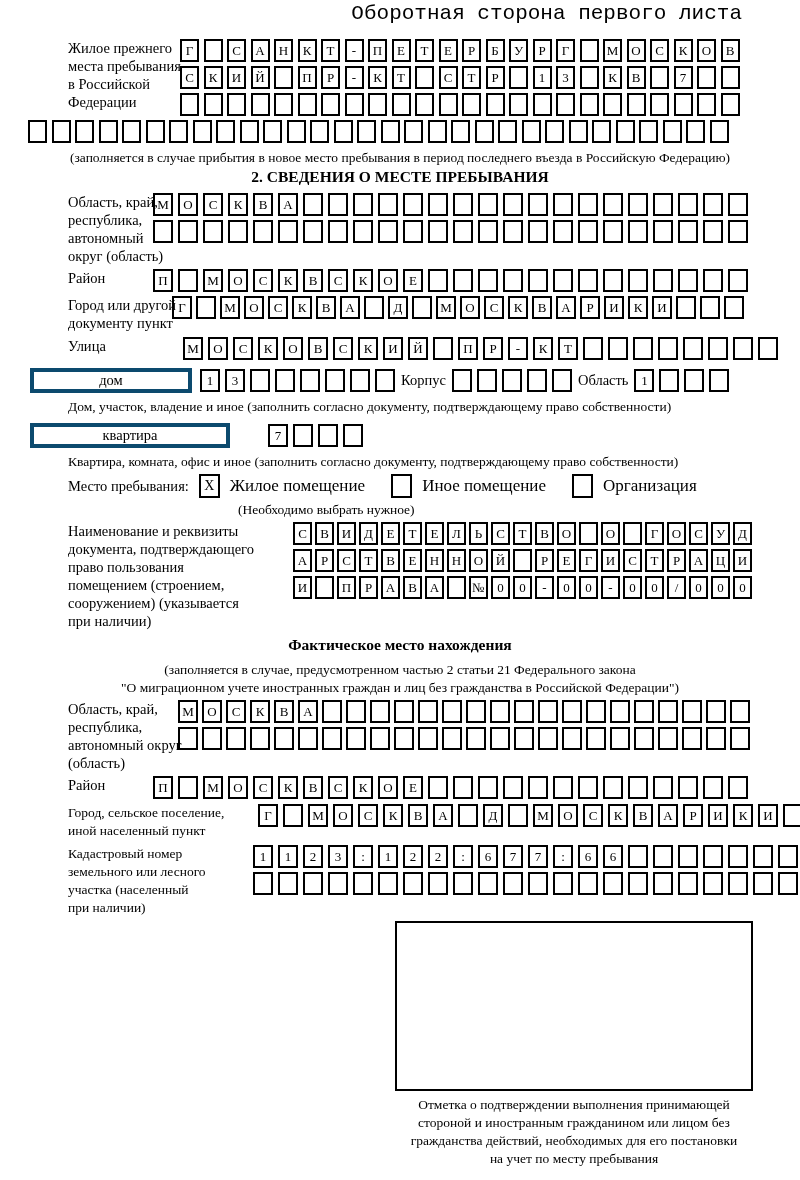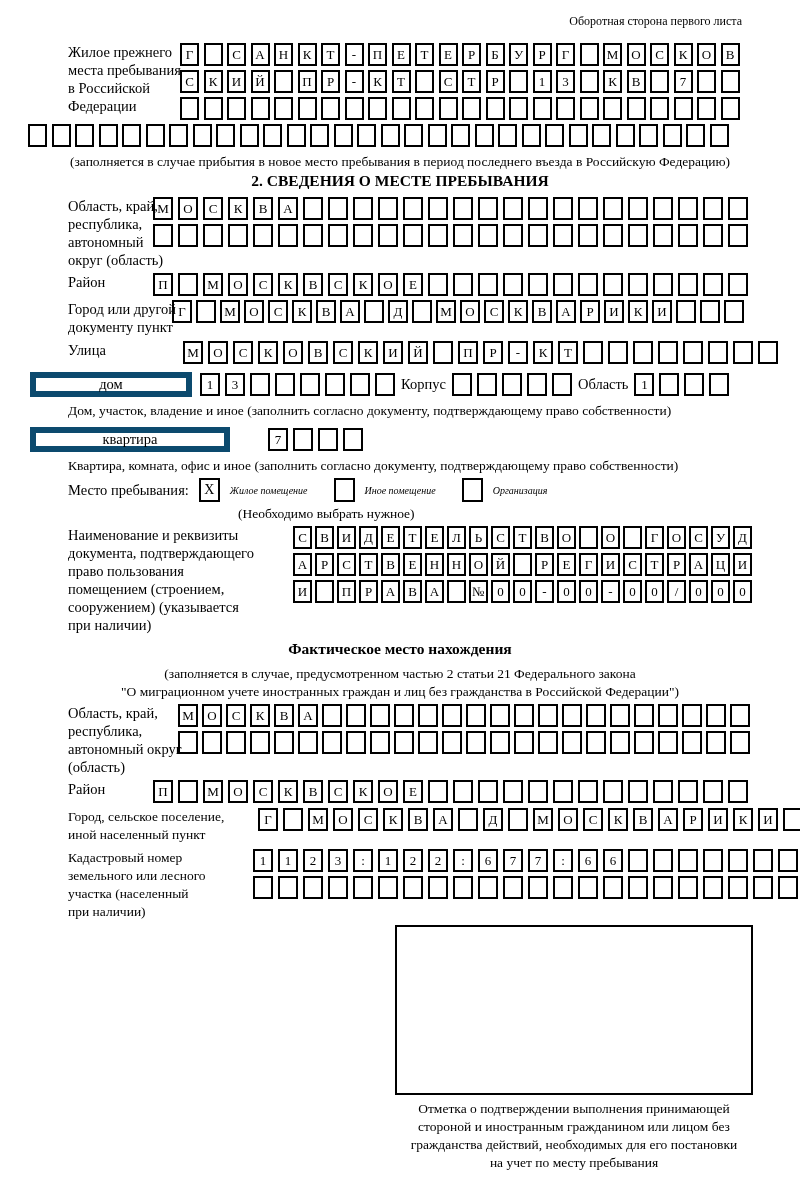--- a/index.html
+++ b/index.html
@@ -2,21 +2,21 @@
 <html><head>
 <meta charset="utf-8">
 <style>
   * { box-sizing: border-box; }
   html, body { margin:0; padding:0; background:#ffffff; }
   .page {
     width:800px; height:1180px; position:relative; overflow:hidden;
     background:#ffffff; color:#000;
     font-family:"Liberation Serif", serif;
   }
-  .top-note { padding:14px 58px 0 0; text-align:right; font-size:12px; }
+  .top-note { padding:2px 58px 0 0; text-align:right; font-size:21px;font-family:Liberation Mono, monospace; }
 
   .label { font-size:14.5px; line-height:18px; }
   .label div { white-space:nowrap; }
   .inline-label { font-size:14.5px; white-space:nowrap; }
 
   
   .cg { display:flex; }
   .cell {
     border:2px solid #000; display:flex; align-items:center; justify-content:center;
     font-size:13px; line-height:1; flex:none;
@@ -37,36 +37,36 @@
   .w85  { width:85px;  flex:none; }
   .w104 { width:104px; flex:none; }
   .w110 { width:110px; flex:none; }
   .w155 { width:155px; flex:none; font-size:13.5px; }
   .w160 { width:160px; flex:none; font-size:13.5px; }
   .w225 { width:225px; flex:none; }
   .mt4 { margin-top:4px; } .mt5 { margin-top:5px;gap:30px; } .mt6 { margin-top:6px; }
 
   .house-row { display:flex; align-items:center; margin:8px 0 0 30px; }
   .wide-box {
-    border:6px solid #0c4a6e; height:25px; display:flex; align-items:center;
+    border:4px solid #0c4a6e; height:25px; display:flex; align-items:center;
     justify-content:center; font-size:14.5px; flex:none;
   }
   .dom-box { width:162px; margin-right:8px; }
   .kv-box { width:200px; margin-right:8px; }
   .house-row .inline-label { margin:0 6px; }
 
   .left-note { margin:5px 0 0 68px; font-size:13.5px; line-height:17px; }
 
   .stay-row { display:flex; align-items:center; margin:4px 0 0 68px; }
   .checkbox {
     width:21px; height:24px; border:2px solid #000; flex:none;
     display:flex; align-items:center; justify-content:center; font-size:14px;
   }
   .stay-label { font-size:14.5px; margin-right:10px; white-space:nowrap; }
-  .stay-opt { font-size:10px; margin:0 26px 0 10px; white-space:nowrap;font-style:italic; }
+  .stay-opt { font-size:17px; margin:0 26px 0 10px; white-space:nowrap; }
   .stay-note { margin:3px 0 0 238px; font-size:13.5px; line-height:17px; }
 
   .confirm-box { width:358px; height:170px; border:2px solid #000; margin:4px 0 0 395px; }
   .confirm-caption { width:376px; margin:5px 0 0 386px; text-align:center; font-size:13.5px; line-height:18px; }
 </style>
 </head>
 <body>
 
 <div class="page">
 

